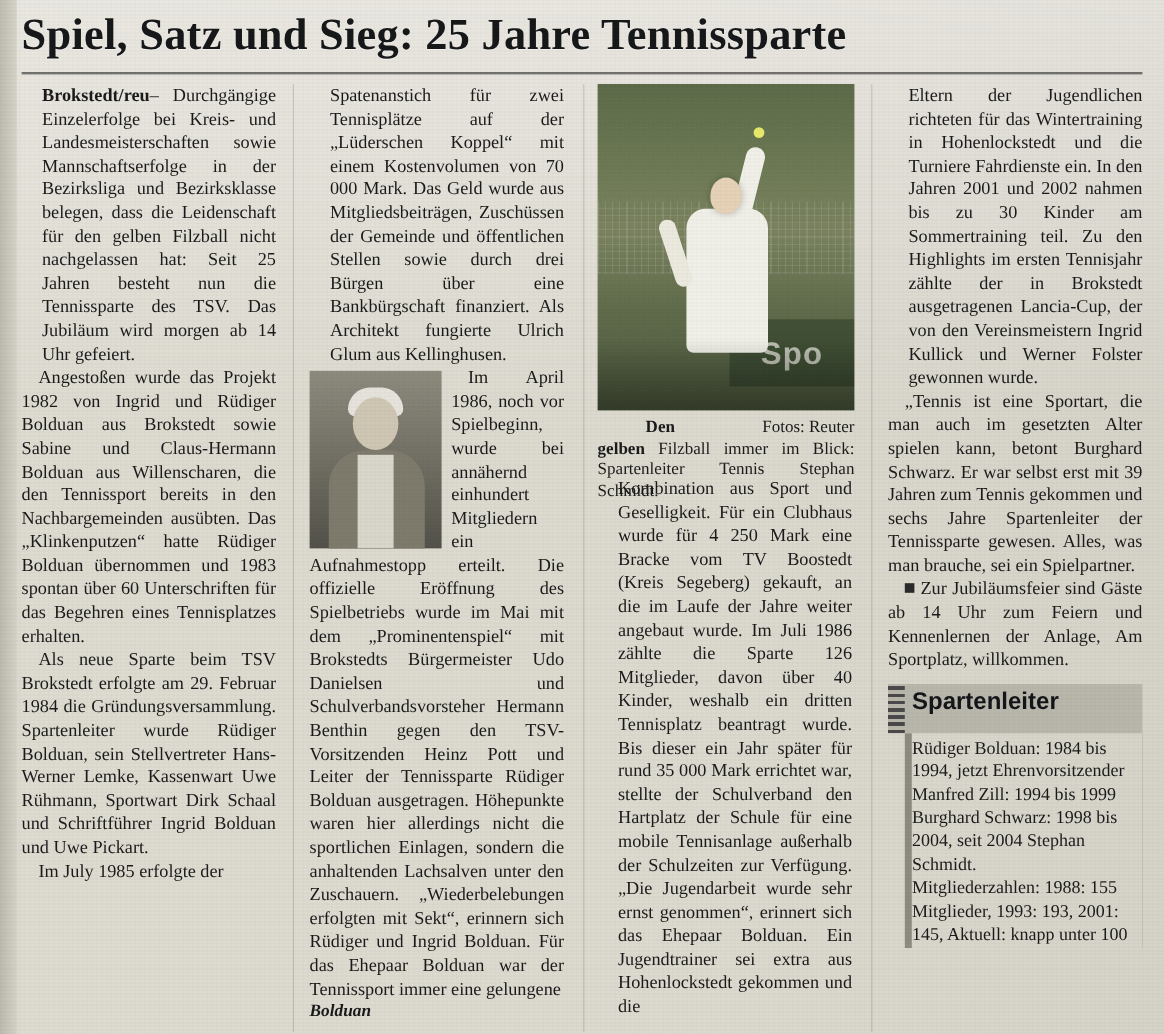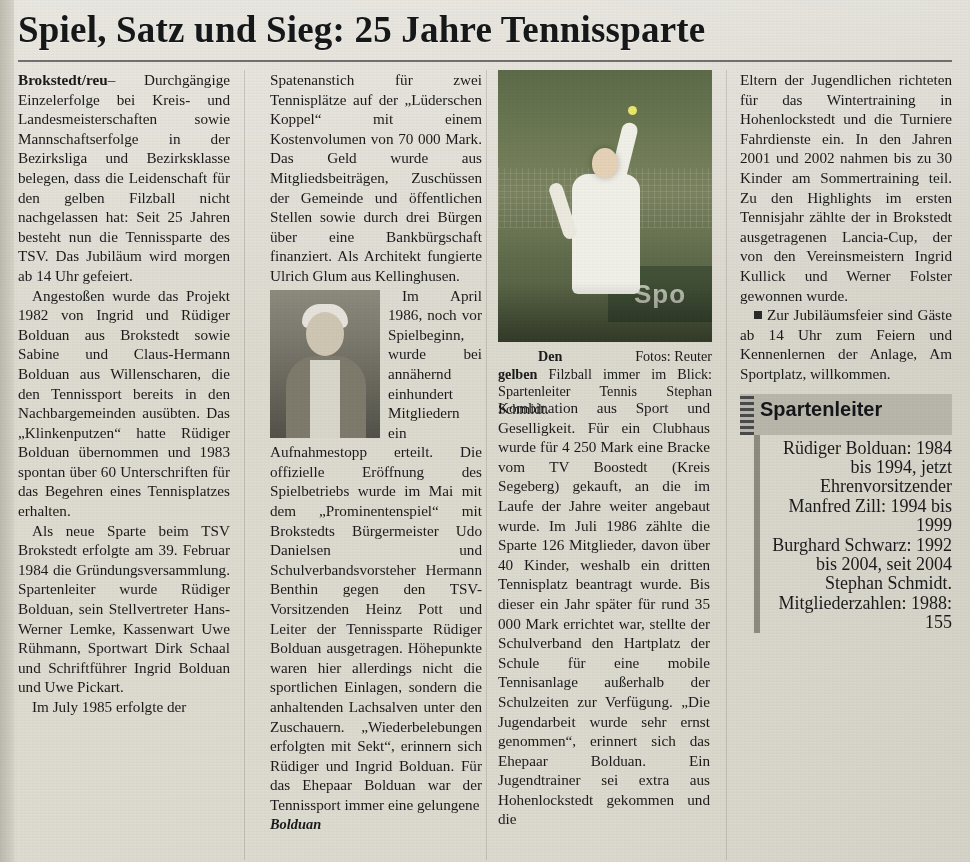--- a/index.html
+++ b/index.html
@@ -81,23 +81,24 @@
     text-justify: inter-word;
     hyphens: auto;
     -webkit-hyphens: auto;
   }
   .col p {
     margin: 0 0 0 0;
     text-indent: 14px;
   }
   .col p.first {
     text-indent: 0;
+    margin-left: 17px;
   }
   #col1 { left: 0px; }
-  #col2 { left: 252px; }
+  #col2 { left: 240px; }
   #col3 { left: 480px; }
   #col4 { left: 722px; }
 
   .dateline {
     font-weight: bold;
   }
   .sep {
     position: absolute;
     top: 0;
     width: 1px;
@@ -269,23 +270,23 @@
   .box-body {
     border-left: 14px solid transparent;
     background:
       linear-gradient(90deg, #8e8b80 0 6px, rgba(0,0,0,0) 6px);
     padding: 4px 0 0 0;
   }
   .box-body p {
     text-indent: 0;
     margin: 0;
     padding-left: 6px;
-    font-size: 18px;
+    font-size: 15px;
     line-height: 19.4px;
-    text-align: right;
+    text-align: left;
   }
   .sq {
     display: inline-block;
     width: 8px; height: 8px;
     background: #2b2b2b;
     margin-right: 5px;
     position: relative;
     top: -1px;
   }
 </style>
@@ -300,21 +301,21 @@
 
   <div class="cols">
 
     <div class="sep" style="left:226px"></div>
     <div class="sep" style="left:468px"></div>
     <div class="sep" style="left:708px"></div>
 
     <div class="col" id="col1">
       <p class="first"><span class="dateline">Brokstedt/reu</span><span>– Durchgängige Einzelerfolge bei Kreis- und Landesmeisterschaften sowie Mannschaftserfolge in der Bezirksliga und Bezirksklasse belegen, dass die Leidenschaft für den gelben Filzball nicht nachgelassen hat: Seit 25 Jahren besteht nun die Tennissparte des TSV. Das Jubiläum wird morgen ab 14 Uhr gefeiert.</span></p>
       <p>Angestoßen wurde das Projekt 1982 von Ingrid und Rüdiger Bolduan aus Brokstedt sowie Sabine und Claus-Hermann Bolduan aus Willenscharen, die den Tennissport bereits in den Nachbargemeinden ausübten. Das „Klinkenputzen“ hatte Rüdiger Bolduan übernommen und 1983 spontan über 60 Unterschriften für das Begehren eines Tennisplatzes erhalten.</p>
-      <p>Als neue Sparte beim TSV Brokstedt erfolgte am 39. Februar 1984 die Gründungsversammlung. Spartenleiter wurde Rüdiger Bolduan, sein Stellvertreter Hans-Werner Lemke, Kassenwart Uwe Rühmann, Sportwart Dirk Schaal und Schriftführer Ingrid Bolduan und Uwe Pickart.</p>
+      <p>Als neue Sparte beim TSV Brokstedt erfolgte am 29. Februar 1984 die Gründungsversammlung. Spartenleiter wurde Rüdiger Bolduan, sein Stellvertreter Hans-Werner Lemke, Kassenwart Uwe Rühmann, Sportwart Dirk Schaal und Schriftführer Ingrid Bolduan und Uwe Pickart.</p>
       <p>Im July 1985 erfolgte der</p>
     </div>
 
     <div class="col" id="col2">
       <p class="first">Spatenanstich für zwei Tennisplätze auf der „Lüderschen Koppel“ mit einem Kostenvolumen von 70 000 Mark. Das Geld wurde aus Mitgliedsbeiträgen, Zuschüssen der Gemeinde und öffentlichen Stellen sowie durch drei Bürgen über eine Bankbürgschaft finanziert. Als Architekt fungierte Ulrich Glum aus Kellinghusen.</p>
       <div class="portrait">
         <div class="p-body"></div>
         <div class="p-shirt"></div>
         <div class="p-hair"></div>
         <div class="p-head"></div>
@@ -322,31 +323,33 @@
       <p>Im April 1986, noch vor Spielbeginn, wurde bei annähernd einhundert Mitgliedern ein Aufnahmestopp erteilt. Die offizielle Eröffnung des Spielbetriebs wurde im Mai mit dem „Prominentenspiel“ mit Brokstedts Bürgermeister Udo Danielsen und Schulverbandsvorsteher Hermann Benthin gegen den TSV-Vorsitzenden Heinz Pott und Leiter der Tennissparte Rüdiger Bolduan ausgetragen. Höhepunkte waren hier allerdings nicht die sportlichen Einlagen, sondern die anhaltenden Lachsalven unter den Zuschauern. „Wiederbelebungen erfolgten mit Sekt“, erinnern sich Rüdiger und Ingrid Bolduan. Für das Ehepaar Bolduan war der Tennissport immer eine gelungene</p>
       <div class="portrait-caption">Bolduan</div>
     </div>
 
     <div class="col" id="col3" style="top:328px; height:478px">
       <p class="first">Kombination aus Sport und Geselligkeit. Für ein Clubhaus wurde für 4 250 Mark eine Bracke vom TV Boostedt (Kreis Segeberg) gekauft, an die im Laufe der Jahre weiter angebaut wurde. Im Juli 1986 zählte die Sparte 126 Mitglieder, davon über 40 Kinder, weshalb ein dritten Tennisplatz beantragt wurde. Bis dieser ein Jahr später für rund 35 000 Mark errichtet war, stellte der Schulverband den Hartplatz der Schule für eine mobile Tennisanlage außerhalb der Schulzeiten zur Verfügung. „Die Jugendarbeit wurde sehr ernst genommen“, erinnert sich das Ehepaar Bolduan. Ein Jugendtrainer sei extra aus Hohenlockstedt gekommen und die</p>
     </div>
 
     <div class="col" id="col4">
       <p class="first">Eltern der Jugendlichen richteten für das Wintertraining in Hohenlockstedt und die Turniere Fahrdienste ein. In den Jahren 2001 und 2002 nahmen bis zu 30 Kinder am Sommertraining teil. Zu den Highlights im ersten Tennisjahr zählte der in Brokstedt ausgetragenen Lancia-Cup, der von den Vereinsmeistern Ingrid Kullick und Werner Folster gewonnen wurde.</p>
+      <p>„Tennis ist eine Sportart, die man auch im gesetzten Alter spielen kann, betont Burghard Schwarz. Er war selbst erst mit 39 Jahren zum Tennis gekommen und sechs Jahre Spartenleiter der Tennissparte gewesen. Alles, was man brauche, sei ein Spielpartner.</p>
       <p><span class="sq"></span><span>Zur Jubiläumsfeier sind Gäste ab 14 Uhr zum Feiern und Kennenlernen der Anlage, Am Sportplatz, willkommen.</span></p>
 
       <div class="box-head">
         <div class="bar"></div>
         <div class="t">Spartenleiter</div>
       </div>
       <div class="box-body">
         <p>Rüdiger Bolduan: 1984 bis 1994, jetzt Ehrenvorsitzender</p>
         <p>Manfred Zill: 1994 bis 1999</p>
-        <p>Burghard Schwarz: 1992 bis 2004, seit 2004 Stephan Schmidt.</p>
+        <p>Burghard Schwarz: 1998 bis 2004, seit 2004 Stephan Schmidt.</p>
         <p>Mitgliederzahlen: 1988: 155</p>
+        <p>Mitglieder, 1993: 193, 2001: 145, Aktuell: knapp unter 100</p>
       </div>
     </div>
   </div>
 
   <div class="photo-main" style="left:498px; top:70px;">
     <div class="net"></div>
     <div class="banner">Spo</div>
     <div class="player-body"></div>
     <div class="arm-side"></div>
     <div class="arm-up"></div>

